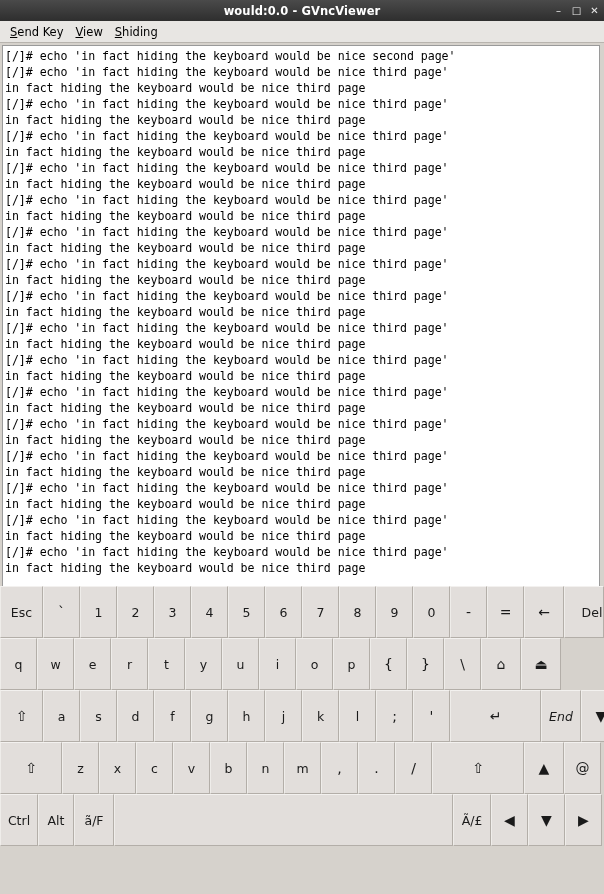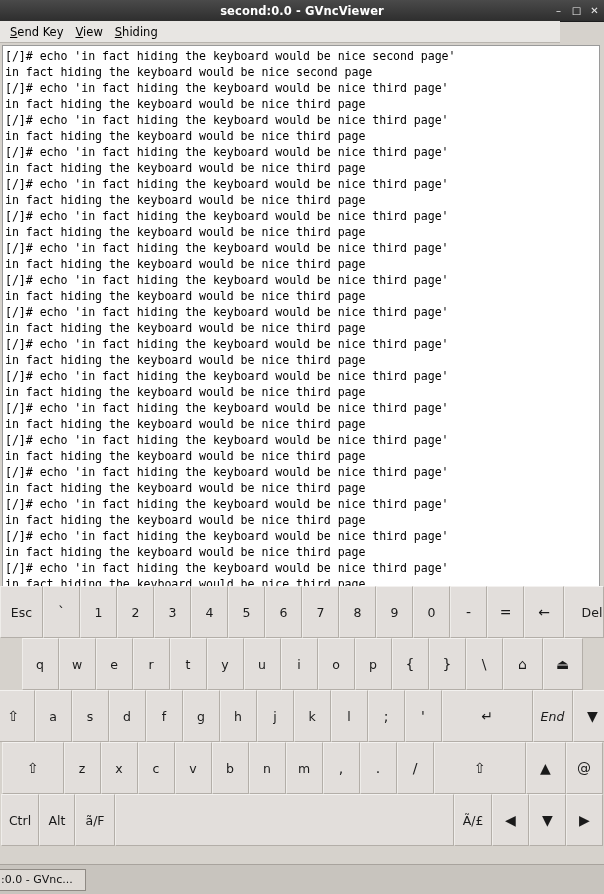--- a/index.html
+++ b/index.html
@@ -49,21 +49,21 @@
     font-size: 10px;
     line-height: 11px;
     text-align: center;
     font-family: "DejaVu Sans", sans-serif;
   }
 
   
   .menubar {
     position: absolute;
     left: 0; top: 21px;
-    width: 560px;
+    width: 604px;
     height: 22px;
     background: #e8e6e3;
     border-bottom: 1px solid #b8b4ae;
     display: flex;
     align-items: center;
     padding-left: 7px;
     box-sizing: border-box;
   }
   .menuitem {
     font-size: 11.5px;
@@ -100,21 +100,20 @@
     position: absolute;
     left: 0; top: 586px;
     width: 604px;
     height: 268px;
     background: #d6d2cc;
   }
   .krow {
     display: flex;
     width: 604px;
     box-sizing: border-box;
-    justify-content: center;
   }
   .key {
     height: 52px;
     background: #e2dedb;
     border: 1px solid #b3aea8;
     border-top-color: #f3f1ef;
     border-left-color: #efedea;
     box-sizing: border-box;
     display: flex;
     align-items: center;
@@ -156,37 +155,36 @@
     overflow: hidden;
     white-space: nowrap;
   }
 </style>
 </head>
 <body>
 
 <div id="app">
 
   <div class="titlebar">
-    <div class="title">second:0.0 - GVncViewer</div>
+    <div class="title">would:0.0 - GVncViewer</div>
     <div class="winbtns">
       <div class="winbtn">–</div>
       <div class="winbtn">□</div>
       <div class="winbtn">✕</div>
     </div>
   </div>
 
   <div class="menubar">
     <div class="menuitem"><span class="u">S</span><span>end Key</span></div>
     <div class="menuitem"><span class="u">V</span><span>iew</span></div>
     <div class="menuitem"><span class="u">S</span><span>hiding</span></div>
   </div>
 
   <div class="terminal" id="terminal">
       <div class="term-line">[/]# echo 'in fact hiding the keyboard would be nice second page'</div>
-      <div class="term-line">in fact hiding the keyboard would be nice second page</div>
       <div class="term-line">[/]# echo 'in fact hiding the keyboard would be nice third page'</div>
       <div class="term-line">in fact hiding the keyboard would be nice third page</div>
       <div class="term-line">[/]# echo 'in fact hiding the keyboard would be nice third page'</div>
       <div class="term-line">in fact hiding the keyboard would be nice third page</div>
       <div class="term-line">[/]# echo 'in fact hiding the keyboard would be nice third page'</div>
       <div class="term-line">in fact hiding the keyboard would be nice third page</div>
       <div class="term-line">[/]# echo 'in fact hiding the keyboard would be nice third page'</div>
       <div class="term-line">in fact hiding the keyboard would be nice third page</div>
       <div class="term-line">[/]# echo 'in fact hiding the keyboard would be nice third page'</div>
       <div class="term-line">in fact hiding the keyboard would be nice third page</div>
@@ -288,17 +286,14 @@
         <div class="key" style="width: 36px; flex: 0 0 36px;">Alt</div>
         <div class="key" style="width: 40px; flex: 0 0 40px;">ã/F</div>
         <div class="key blank" style="width: 339px; flex: 0 0 339px;"></div>
         <div class="key" style="width: 38px; flex: 0 0 38px;">Ã/£</div>
         <div class="key sym" style="width: 37px; flex: 0 0 37px;">◀</div>
         <div class="key sym" style="width: 37px; flex: 0 0 37px;">▼</div>
         <div class="key sym" style="width: 37px; flex: 0 0 37px;">▶</div>
       </div>
     </div>
 
-  <div class="taskbar">
-    <div class="taskbtn">:0.0 - GVnc...</div>
-  </div>
 
 </div>
 
 </body></html>

